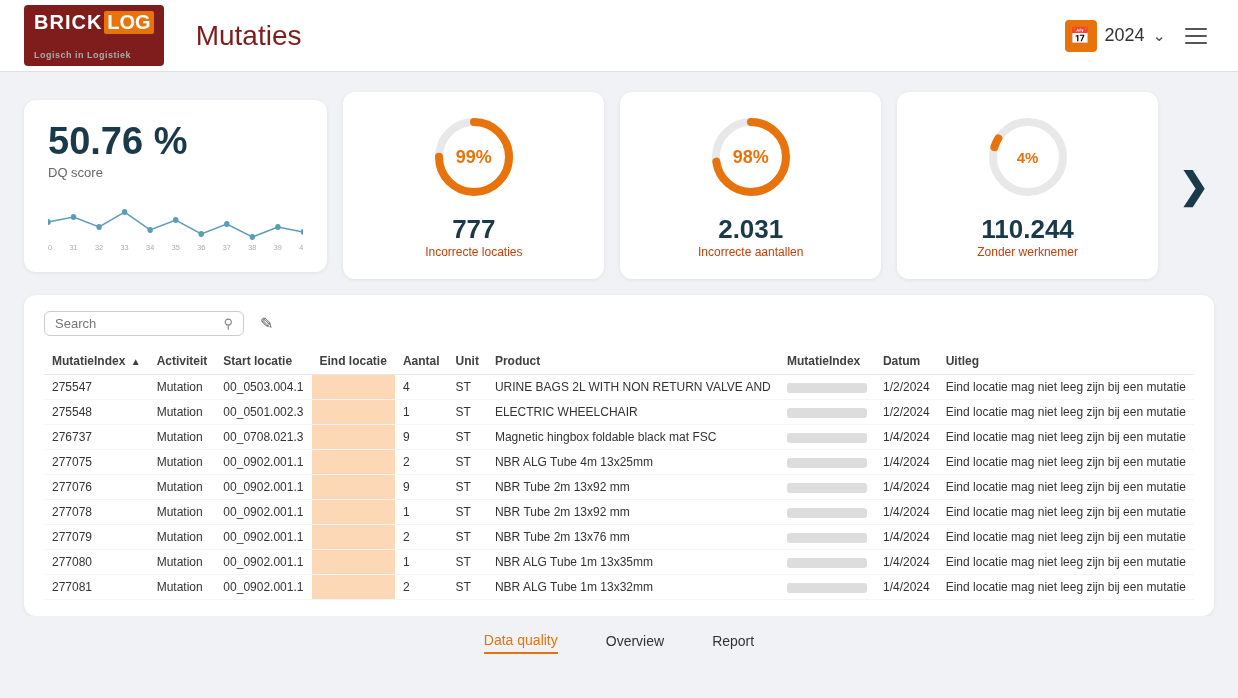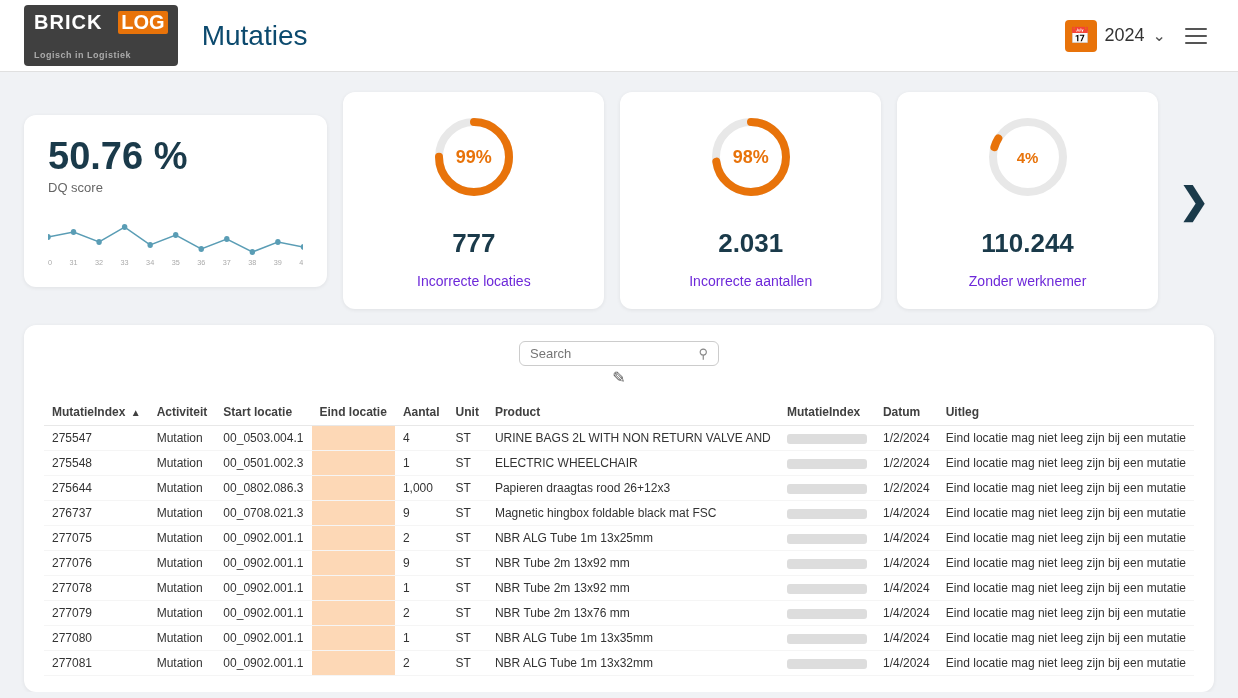--- a/index.html
+++ b/index.html
@@ -14,21 +14,21 @@
     
     .header {
       background: #fff;
       display: flex;
       align-items: center;
       padding: 0 24px;
       height: 72px;
       border-bottom: 1px solid #e0e0e0;
     }
     .logo-box {
-      background: #404040;
+      background: #7f1d1d;
       color: #fff;
       font-weight: 900;
       font-size: 20px;
       padding: 6px 10px;
       border-radius: 4px;
       display: flex;
       align-items: center;
       margin-right: 24px;
       min-width: 130px;
     }
@@ -37,41 +37,42 @@
       font-size: 20px;
       font-weight: 900;
       letter-spacing: 1px;
     }
     .logo-box .log {
       background: #e8730a;
       color: #fff;
       font-size: 20px;
       font-weight: 900;
       padding: 0 3px;
-      margin-left: 16px;
+      margin-left: 2px;
       border-radius: 2px;
     }
     .logo-subtitle {
       font-size: 9px;
       color: #aaa;
       margin-top: 16px;
       letter-spacing: 0.5px;
     }
     .logo-inner {
       display: flex;
       flex-direction: column;
     }
     .logo-text-row {
       display: flex;
       align-items: baseline;
     }
     .page-title {
       font-size: 28px;
       font-weight: 400;
-      color: #0c4a6e;
+      color: #7f1d1d;
+      margin-left: 8px;
     }
     .header-right {
       margin-left: auto;
       display: flex;
       align-items: center;
       gap: 12px;
     }
     .year-selector {
       display: flex;
       align-items: center;
@@ -158,21 +159,20 @@
       height: 60px;
     }
 
     
     .donut-card {
       display: flex;
       flex-direction: column;
       align-items: center;
       justify-content: center;
       min-width: 180px;
-      gap: 14px;
     }
     .donut-wrapper {
       position: relative;
       width: 90px;
       height: 90px;
       margin-bottom: 12px;
     }
     .donut-value-center {
       position: absolute;
       top: 50%;
@@ -181,22 +181,22 @@
       font-size: 18px;
       font-weight: 700;
       color: #e8730a;
     }
     .donut-count {
       font-size: 26px;
       font-weight: 700;
       color: #1a3a4a;
     }
     .donut-label {
-      font-size: 14px;
-      color: #6d28d9;
+      font-size: 12px;
+      color: #c2410c;
       text-align: center;
     }
 
     
     .nav-arrow {
       display: flex;
       align-items: center;
       justify-content: center;
       width: 40px;
       cursor: pointer;
@@ -211,23 +211,22 @@
     .table-section {
       background: #fff;
       border-radius: 12px;
       padding: 16px 20px;
       box-shadow: 0 1px 4px rgba(0,0,0,0.07);
       margin-bottom: 0;
     }
     .table-toolbar {
       display: flex;
       align-items: center;
-      gap: 2px;
+      gap: 16px;
       margin-bottom: 12px;
-      flex-direction: column;
     }
     .search-box {
       display: flex;
       align-items: center;
       border: 1px solid #ccc;
       border-radius: 6px;
       padding: 4px 10px;
       width: 200px;
       background: #fff;
     }
@@ -283,21 +282,20 @@
       display: inline-block;
       width: 80px;
       height: 10px;
       background: #ddd;
       border-radius: 3px;
       vertical-align: middle;
     }
     .uitleg-text {
       color: #555;
       font-size: 11px;
-      text-align: right;
     }
 
     
     .bottom-nav {
       display: flex;
       justify-content: center;
       align-items: center;
       gap: 48px;
       padding: 16px 0 12px;
       background: #f0f2f5;
@@ -469,51 +467,39 @@
             <td>00_0501.002.3</td>
             <td class="col-eind-locatie"></td>
             <td>1</td>
             <td>ST</td>
             <td>ELECTRIC WHEELCHAIR</td>
             <td><span class="artikelnummer-blur"></span></td>
             <td>1/2/2024</td>
             <td class="uitleg-text">Eind locatie mag niet leeg zijn bij een mutatie</td>
           </tr>
           <tr>
-            <td>275644</td>
-            <td>Mutation</td>
-            <td>00_0802.086.3</td>
-            <td class="col-eind-locatie"></td>
-            <td>1,000</td>
-            <td>ST</td>
-            <td>Papieren draagtas rood 26+12x3</td>
-            <td><span class="artikelnummer-blur"></span></td>
-            <td>1/2/2024</td>
-            <td class="uitleg-text">Eind locatie mag niet leeg zijn bij een mutatie</td>
-          </tr>
-          <tr>
             <td>276737</td>
             <td>Mutation</td>
             <td>00_0708.021.3</td>
             <td class="col-eind-locatie"></td>
             <td>9</td>
             <td>ST</td>
             <td>Magnetic hingbox foldable black mat FSC</td>
             <td><span class="artikelnummer-blur"></span></td>
             <td>1/4/2024</td>
             <td class="uitleg-text">Eind locatie mag niet leeg zijn bij een mutatie</td>
           </tr>
           <tr>
             <td>277075</td>
             <td>Mutation</td>
             <td>00_0902.001.1</td>
             <td class="col-eind-locatie"></td>
             <td>2</td>
             <td>ST</td>
-            <td>NBR ALG Tube 1m 13x25mm</td>
+            <td>NBR ALG Tube 4m 13x25mm</td>
             <td><span class="artikelnummer-blur"></span></td>
             <td>1/4/2024</td>
             <td class="uitleg-text">Eind locatie mag niet leeg zijn bij een mutatie</td>
           </tr>
           <tr>
             <td>277076</td>
             <td>Mutation</td>
             <td>00_0902.001.1</td>
             <td class="col-eind-locatie"></td>
             <td>9</td>

